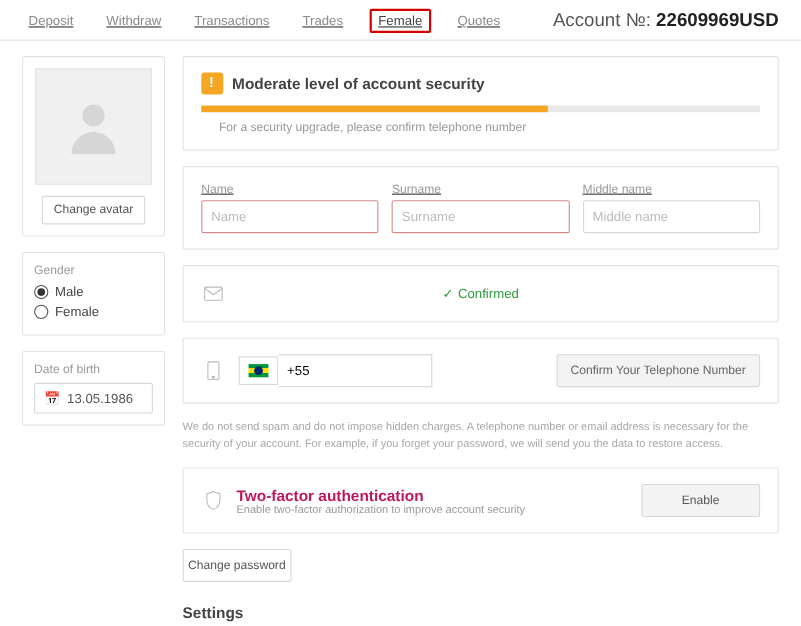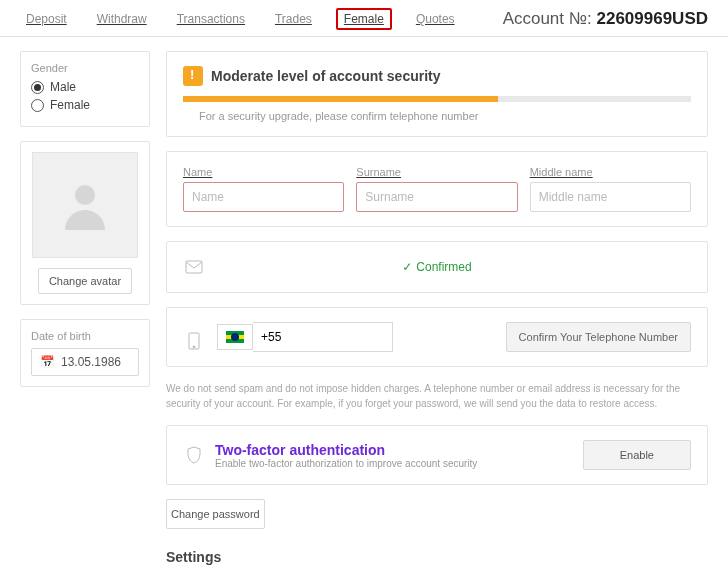--- a/index.html
+++ b/index.html
@@ -40,21 +40,21 @@
   .confirmed { color: #2e9b3f; font-size: 12px; display: flex; align-items: center; gap: 4px; }
   .phone-panel .row-box { justify-content: space-between; }
   .phone-group { display: flex; align-items: center; gap: 0; }
   .flag-box { border: 1px solid #d8d8d8; padding: 6px 8px; font-size: 12px; display: flex; align-items: center; background: #fff; }
   .flag { width: 18px; height: 12px; background: linear-gradient(to bottom, #009739 33%, #ffdf00 33% 66%, #009739 66%); position: relative; }
   .flag::after { content: ""; position: absolute; left: 5px; top: 2px; width: 8px; height: 8px; background: #002776; border-radius: 50%; }
   .phone-input { border: 1px solid #d8d8d8; padding: 7px 8px; font-size: 12px; width: 140px; border-left: none; }
   .btn-med { border: 1px solid #d8d8d8; background: #f3f3f3; font-size: 11px; color: #666; padding: 8px 12px; border-radius: 2px; cursor: pointer; text-align: center; }
   .note { font-size: 10px; color: #a8a8a8; line-height: 1.5; }
   .twofa-row { display: flex; justify-content: space-between; align-items: center; }
-  .twofa-title { font-size: 14px; color: #6d28d9; font-weight: 600; }
+  .twofa-title { font-size: 14px; color: #be185d; font-weight: 600; }
   .twofa-sub { font-size: 10px; color: #999; }
   .btn-enable { border: 1px solid #d8d8d8; background: #f3f3f3; font-size: 11px; color: #555; padding: 8px 36px; border-radius: 2px; cursor: pointer; }
   .section-h { font-size: 14px; color: #444; font-weight: 600; margin-top: 6px; }
   .email-row { justify-content: center; position: relative; height: 22px; }
   .email-row .cell-icon { position: absolute; left: 0; }
   .twofa-left { display: flex; gap: 10px; align-items: center; }
   ::placeholder { color: #bbb; }
 </style>
 </head>
 <body>
@@ -68,40 +68,40 @@
     <div class="tab active">Female</div>
     <div class="tab">Quotes</div>
   </div>
   <div class="account">
     <span>Account №:</span> <strong>22609969USD</strong>
   </div>
 </div>
 
 <div class="main">
   <div class="left">
-    <div class="side-box">
-      <span class="label">Gender</span>
-      <div class="radio-row">
-        <span class="radio checked"></span>
-        <span>Male</span>
-      </div>
-      <div class="radio-row">
-        <span class="radio"></span>
-        <span>Female</span>
-      </div>
-    </div>
-
     <div class="side-box avatar-box">
       <div class="avatar">
         <svg viewBox="0 0 24 24">
             <circle cx="12" cy="8" r="4"></circle>
             <path d="M4 22c0-4.4 3.6-8 8-8s8 3.6 8 8z"></path>
           </svg>
       </div>
       <button class="btn-light">Change avatar</button>
+    </div>
+
+    <div class="side-box">
+      <span class="label">Gender</span>
+      <div class="radio-row">
+        <span class="radio checked"></span>
+        <span>Male</span>
+      </div>
+      <div class="radio-row">
+        <span class="radio"></span>
+        <span>Female</span>
+      </div>
     </div>
 
     <div class="side-box">
       <span class="label">Date of birth</span>
       <div class="date-input">
         <span>📅</span>
         <span>13.05.1986</span>
       </div>
     </div>
   </div>
@@ -145,21 +145,21 @@
         </span>
         <span class="confirmed">
           <span>✓</span>
           <span>Confirmed</span>
         </span>
       </div>
     </div>
 
     <div class="panel phone-panel">
       <div class="row-box">
-        <div style="display:flex;align-items:flex-end;gap:12px;">
+        <div style="display:flex;align-items:center;gap:12px;">
           <span class="cell-icon">
             <svg width="12" height="18" viewBox="0 0 12 18" fill="none" stroke="#bbb" stroke-width="1">
                 <rect x="1" y="1" width="10" height="16" rx="1"></rect>
                 <circle cx="6" cy="15" r="1" fill="#bbb"></circle>
               </svg>
           </span>
           <div class="phone-group">
             <div class="flag-box">
               <span class="flag"></span>
             </div>

